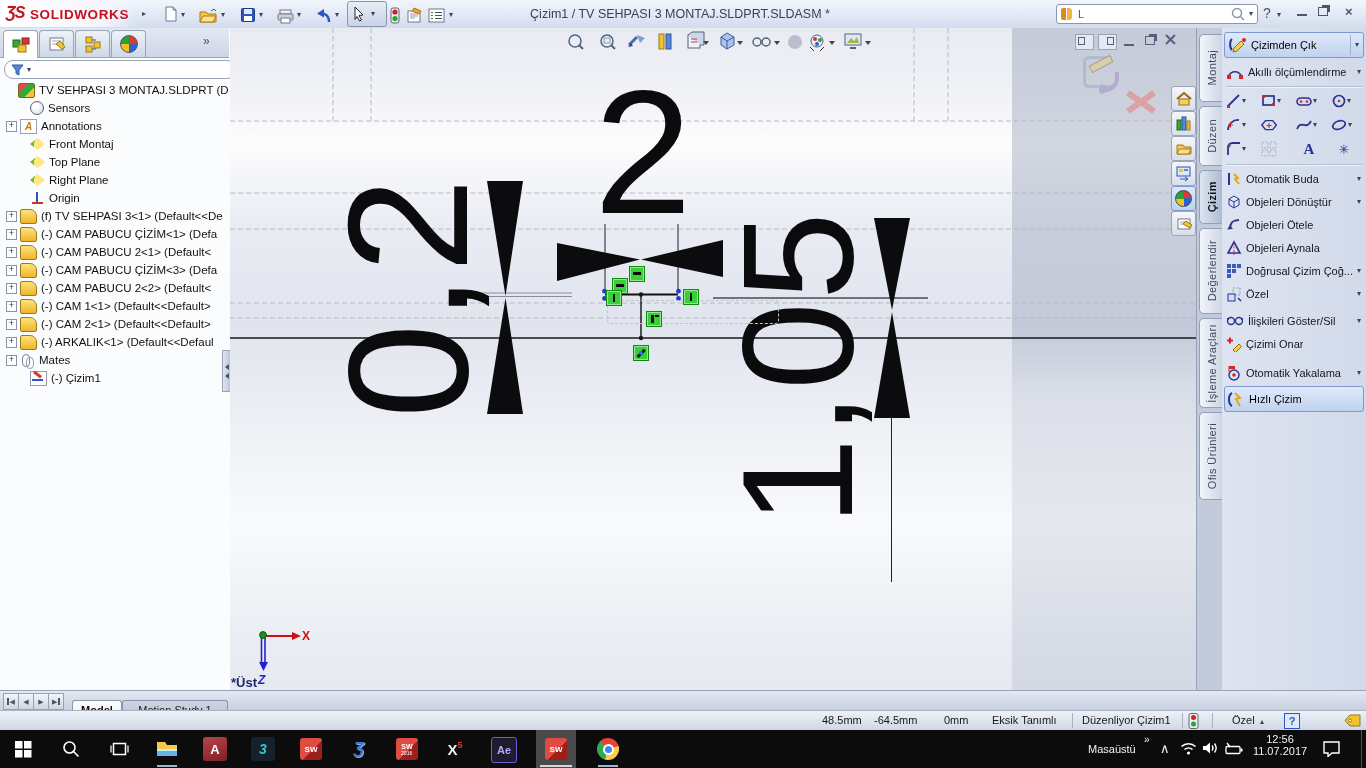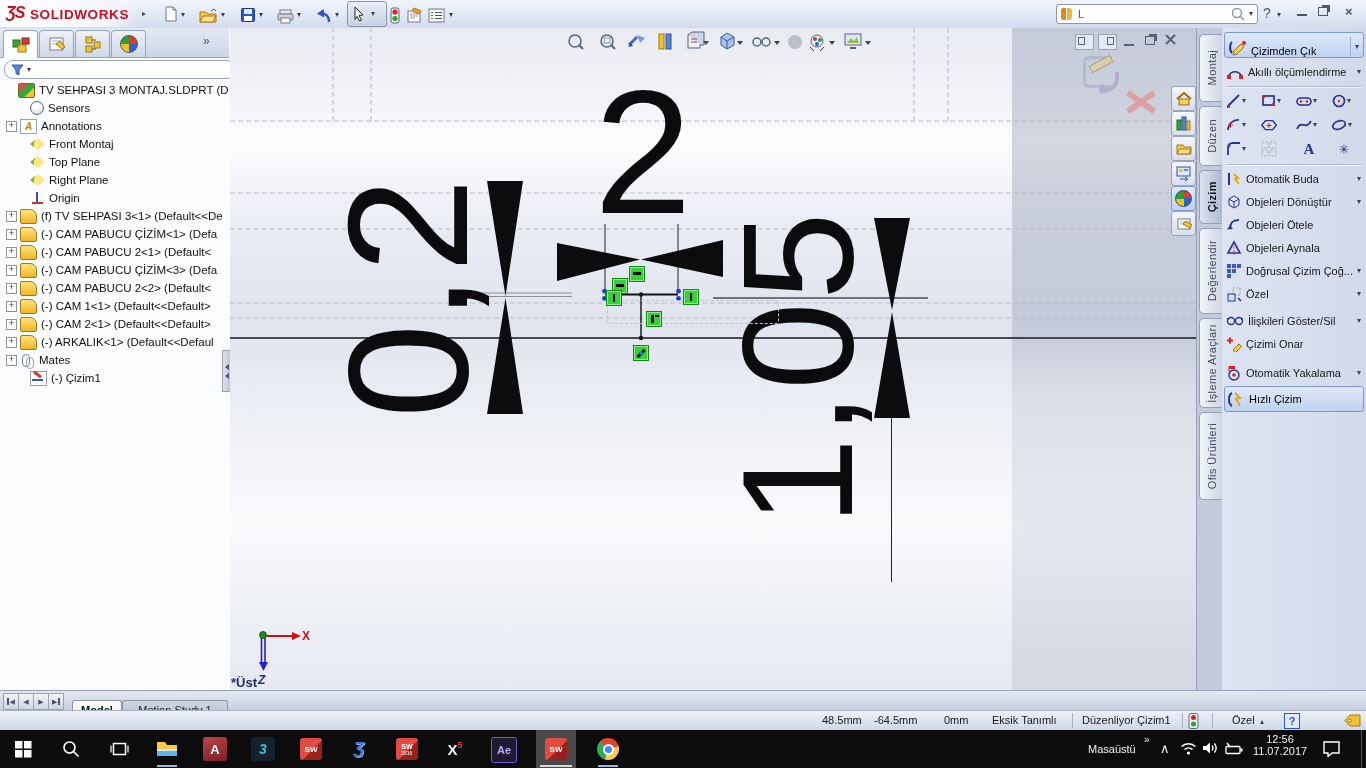--- a/index.html
+++ b/index.html
@@ -152,20 +152,21 @@
     </span>
     <span class="ab tbicon" style="left:428px;top:3px">
       <svg width="17" height="17">
           <rect x="1" y="2" width="15" height="13" fill="#fff" stroke="#778"></rect>
           <path d="M3 5.5h2M3 8.5h2M3 11.5h2" stroke="#2a8a2a"></path>
           <path d="M7 5.5h7M7 8.5h7M7 11.5h7" stroke="#456"></path>
         </svg>
     </span>
     <span class="ab dd" style="left:449px;top:11px">▾</span>
 
+    <div class="ab" id="doc-title" style="left:420px;top:7px;width:520px;text-align:center">Çizim1 / TV SEHPASI 3 MONTAJ.SLDPRT.SLDASM *</div>
 
     <div class="ab" id="searchbox" style="left:1056px;top:4px;width:192px;height:18px">
       <span style="width:11px;height:12px;background:linear-gradient(90deg,#e08a1e 0 45%,#fff 45% 55%,#f5b344 55%);border-radius:2px 3px 3px 2px;flex:none"></span>
       <input value="L" style="">
       <svg width="14" height="14">
           <circle cx="6" cy="6" r="4.5" fill="none" stroke="#8a96ad" stroke-width="1.5"></circle>
           <path d="M9.5 9.5l3.5 3.5" stroke="#8a96ad" stroke-width="1.5"></path>
         </svg>
       <span class="dd">▾</span>
     </div>
@@ -512,21 +513,21 @@
       </div>
     <div class="vtab" style="top:290px;height:88px">
         <span>İşleme Araçları</span>
       </div>
     <div class="vtab" style="top:384px;height:86px">
         <span>Ofis Ürünleri</span>
       </div>
   </div>
 
   <div id="cmpanel" class="ab">
-    <div class="hlbox" style="left:2px;top:4px;width:138px;height:24px;display:flex;align-items:flex-end">
+    <div class="hlbox" style="left:2px;top:4px;width:138px;height:24px;display:flex;align-items:center">
       <svg class="ci" width="20" height="18">
           <path d="M5 3c-2.5 2-2.5 9 0 11" stroke="#28348f" fill="none" stroke-width="2"></path>
           <path d="M7 12l7-7 3 3-7 7-4 1z" fill="#f7d14a" stroke="#9a6b10"></path>
           <circle cx="17" cy="4" r="2" fill="#d22"></circle>
         </svg>
       <span class="lbl" style="font-size:11px">Çizimden Çık</span>
       <span class="dd" style="margin-left:auto;border-left:1px solid #9db0d2;padding:6px 4px">▾</span>
     </div>
     <div class="crow" style="top:33px">
       <svg class="ci" width="18" height="16">

